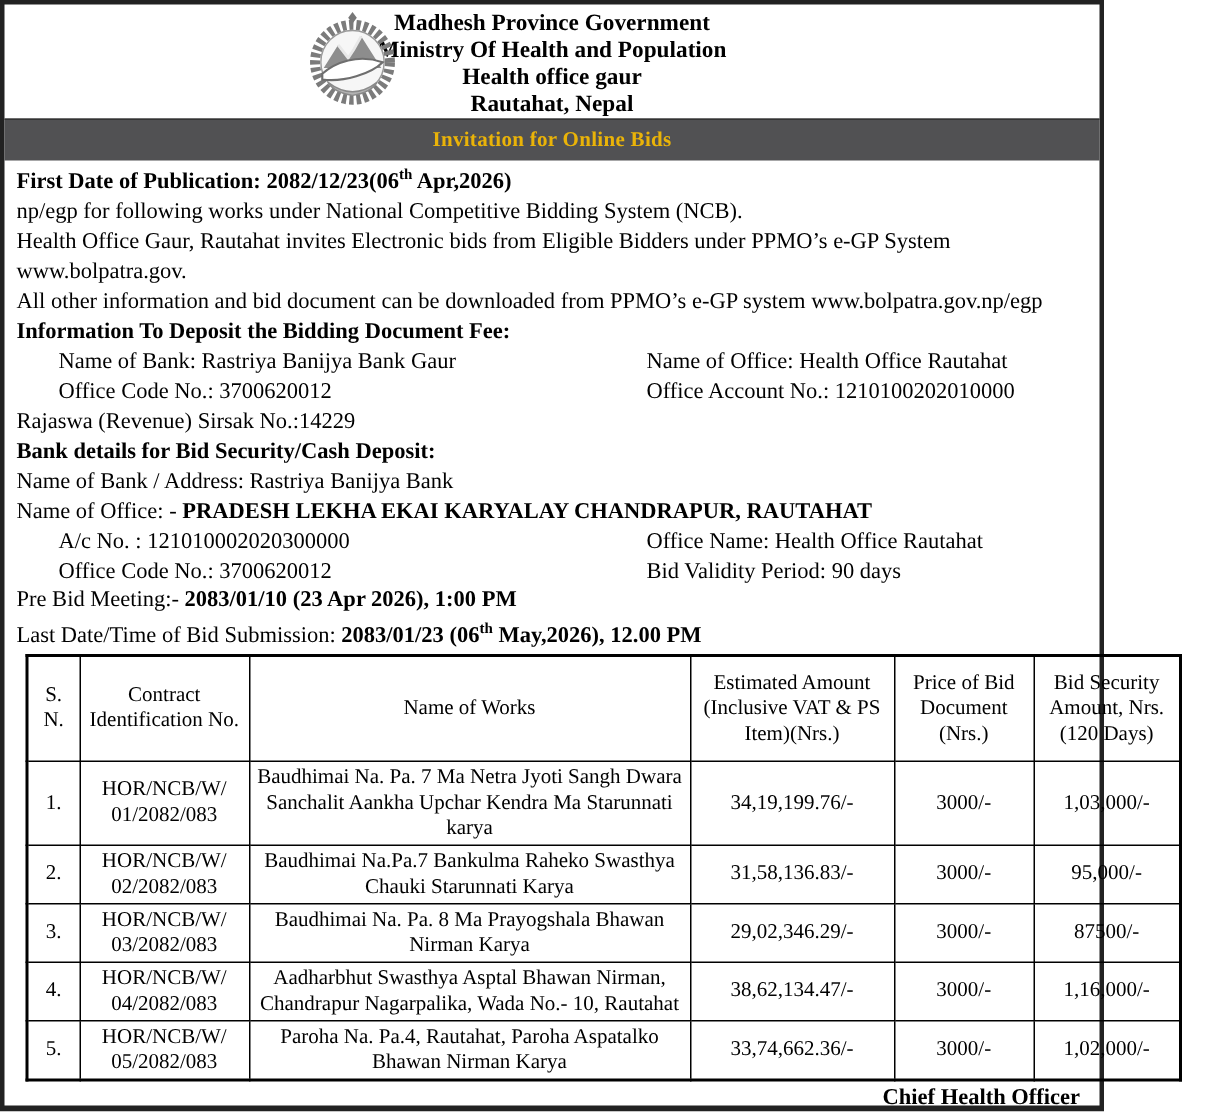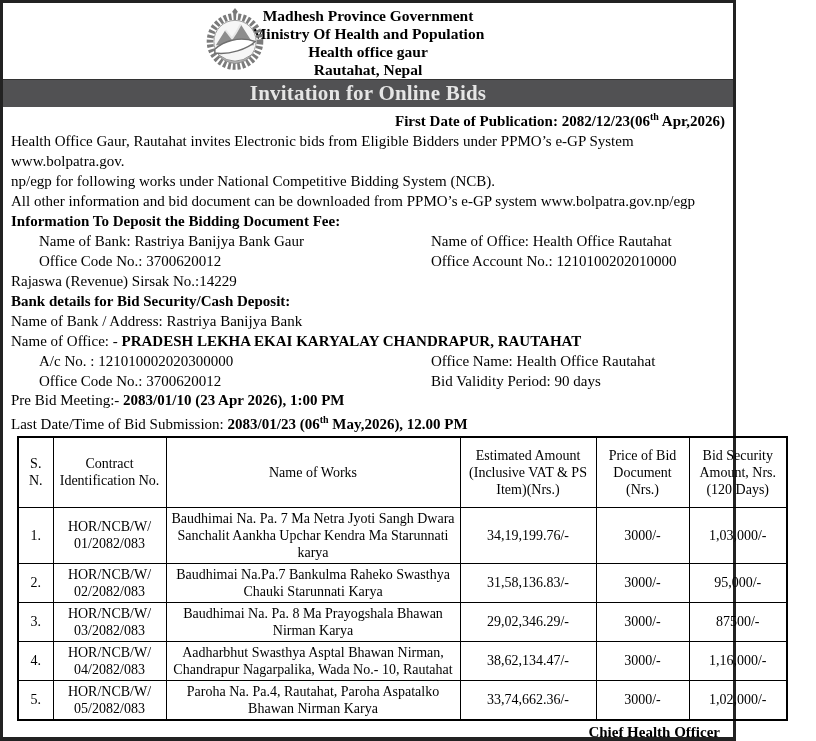--- a/index.html
+++ b/index.html
@@ -17,28 +17,28 @@
     background:#fff;
     position:relative;
   }
   
   .letterhead { position:relative; height:76px; padding-top:4px; }
   .emblem { position:absolute; left:203px; top:3px; width:58px; height:71px; }
   .org-lines { text-align:center; font-weight:bold; font-size:15.5px; line-height:18px; }
   
   .banner {
     height:28px; background:#515153; border-top:1px solid #333;
-    color:#e5e5e5; text-align:center; font-weight:bold; font-size:21px; line-height:27px;
+    color:#eab308; text-align:center; font-weight:bold; font-size:14px; line-height:27px;
     letter-spacing:0.2px;
   }
   
   .content { padding:0 8px; font-size:15px; }
   .line { line-height:20px; }
   .tight { line-height:19px; }
-  .center { text-align:right; }
+  .center { text-align:left; }
   .b { font-weight:bold; }
   .sup { vertical-align:super; font-size:10px; }
   .tworow { position:relative; line-height:20px;margin-left:28px; }
   .tworow .rcol { position:absolute; left:392px; top:0; }
   
   table.bids {
     margin:2px 0 0 14px;
     width:771px;
     border-collapse:collapse;
     table-layout:fixed;
@@ -85,22 +85,22 @@
   <div class="banner">
     <span>Invitation for Online Bids</span>
   </div>
 
   <div class="content">
 
     <div class="line center b">
       <span>First Date of Publication: 2082/12/23(06</span><span class="sup b">th</span><span> Apr,2026)</span>
     </div>
 
+    <div class="line">np/egp for following works under National Competitive Bidding System (NCB).</div>
     <div class="line">Health Office Gaur, Rautahat invites Electronic bids from Eligible Bidders under PPMO’s e-GP System www.bolpatra.gov.</div>
-    <div class="line">np/egp for following works under National Competitive Bidding System (NCB).</div>
     <div class="line">All other information and bid document can be downloaded from PPMO’s e-GP system www.bolpatra.gov.np/egp</div>
 
     <div class="line b">Information To Deposit the Bidding Document Fee:</div>
 
     <div class="tworow">
       <span>Name of Bank: Rastriya Banijya Bank Gaur</span>
       <span class="rcol">Name of Office: Health Office Rautahat</span>
     </div>
     <div class="tworow">
       <span>Office Code No.: 3700620012</span>

